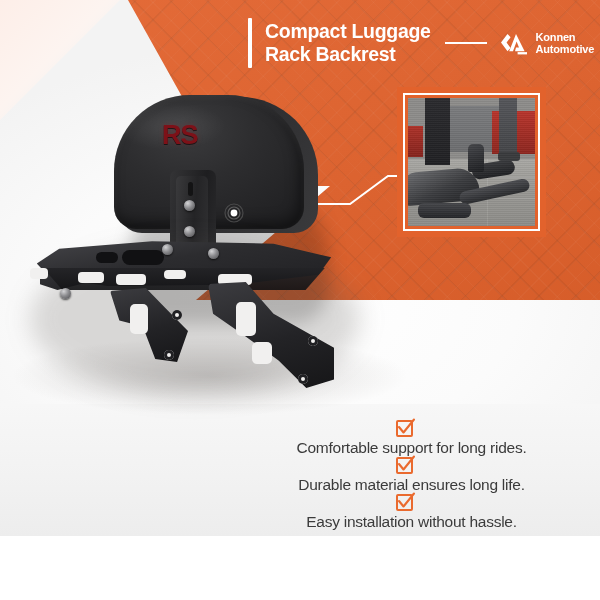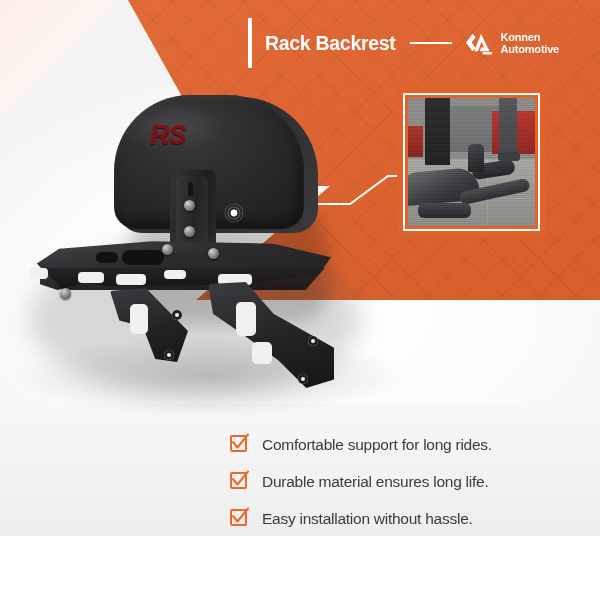--- a/index.html
+++ b/index.html
@@ -184,22 +184,22 @@
       radial-gradient(ellipse 150px 110px at 38% 26%, #3b3b3d 0%, #2d2d2f 46%, #212123 100%);
     border-radius:76px 76px 22px 22px;
     box-shadow:inset 0 2px 6px rgba(255,255,255,.07), inset -4px -6px 14px rgba(0,0,0,.5);
   }
   .pad-sheen {
     position:absolute; left:112px; top:10px; width:130px; height:60px;
     background:radial-gradient(ellipse 80px 34px at 35% 40%, rgba(255,255,255,.085) 0%, rgba(255,255,255,0) 70%);
     border-radius:60px;
   }
   .rs-logo {
-    position:absolute; left:138px; top:28px;
-    font-size:27px; font-weight:bold; font-style:italic;
+    position:absolute; left:150px; top:28px;
+    font-size:27px; font-weight:bold; 
     color:#7d1118; letter-spacing:-1px;
     text-shadow:0 1px 0 rgba(0,0,0,.6), 0 0 5px rgba(150,20,28,.35);
     transform:skewX(-6px);
   }
   .bracket-back {
     position:absolute; left:158px; top:78px; width:46px; height:94px;
     background:linear-gradient(100deg,#343436 0%,#1e1e20 60%,#2b2b2d 100%);
     border-radius:7px 7px 3px 3px;
   }
   .bracket-front {
@@ -250,21 +250,21 @@
   }
   .arm-left {
     position:absolute; left:28px; top:172px; width:46px; height:26px;
     background:linear-gradient(160deg,#3a3a3e 0%,#1e1e21 100%);
     clip-path:polygon(0 34%, 40% 0, 100% 10%, 100% 72%, 38% 100%, 0 78%);
   }
 
   
   .features { position:absolute; left:230px; top:420px; width:350px; }
   .feat-row {
-    display:flex; align-items:flex-end; height:34px; margin-bottom:3px;
+    display:flex; align-items:center; height:34px; margin-bottom:3px;flex-direction:column;
   }
   .cb { width:19px; height:19px; flex:0 0 auto; position:relative; }
   .cb-box {
     position:absolute; left:0; top:0; width:17px; height:17px;
     border:2px solid #ea6a2e; border-radius:2px;
   }
   .cb-check { position:absolute; left:-1px; top:-3px; width:22px; height:22px; }
   .feat-text {
     margin-left:13px; font-size:15.5px; color:#3b3b3b;
     letter-spacing:-.25px; white-space:nowrap;
@@ -289,20 +289,21 @@
   <div class="footer-area"></div>
 
   <div class="orange-shape">
     <div class="orange-pattern"></div>
     <div class="orange-grad"></div>
   </div>
 
   <div class="header-row">
     <div class="title-bar"></div>
     <div class="title-block">
+      <div class="title-line">Compact Luggage</div>
       <div class="title-line">Rack Backrest</div>
     </div>
     <div class="logo-rule"></div>
     <div class="logo-group">
       <svg class="logo-mark" viewBox="0 0 32 24">
         <path d="M10.5 3.0 L4.0 11.6 L10.5 20.2 L13.6 17.0 L9.6 11.6 L13.6 6.2 Z" fill="#ffffff"></path>
         <path d="M19.0 3.0 L12.2 20.2 L16.0 20.2 L19.6 10.4 L22.0 16.4 L19.0 16.4 L18.0 20.2 L27.6 20.2 Z" fill="#ffffff"></path>
         <rect x="20.6" y="21.1" width="9.4" height="2.3" fill="#ffffff"></rect>
       </svg>
       <div class="logo-text">

